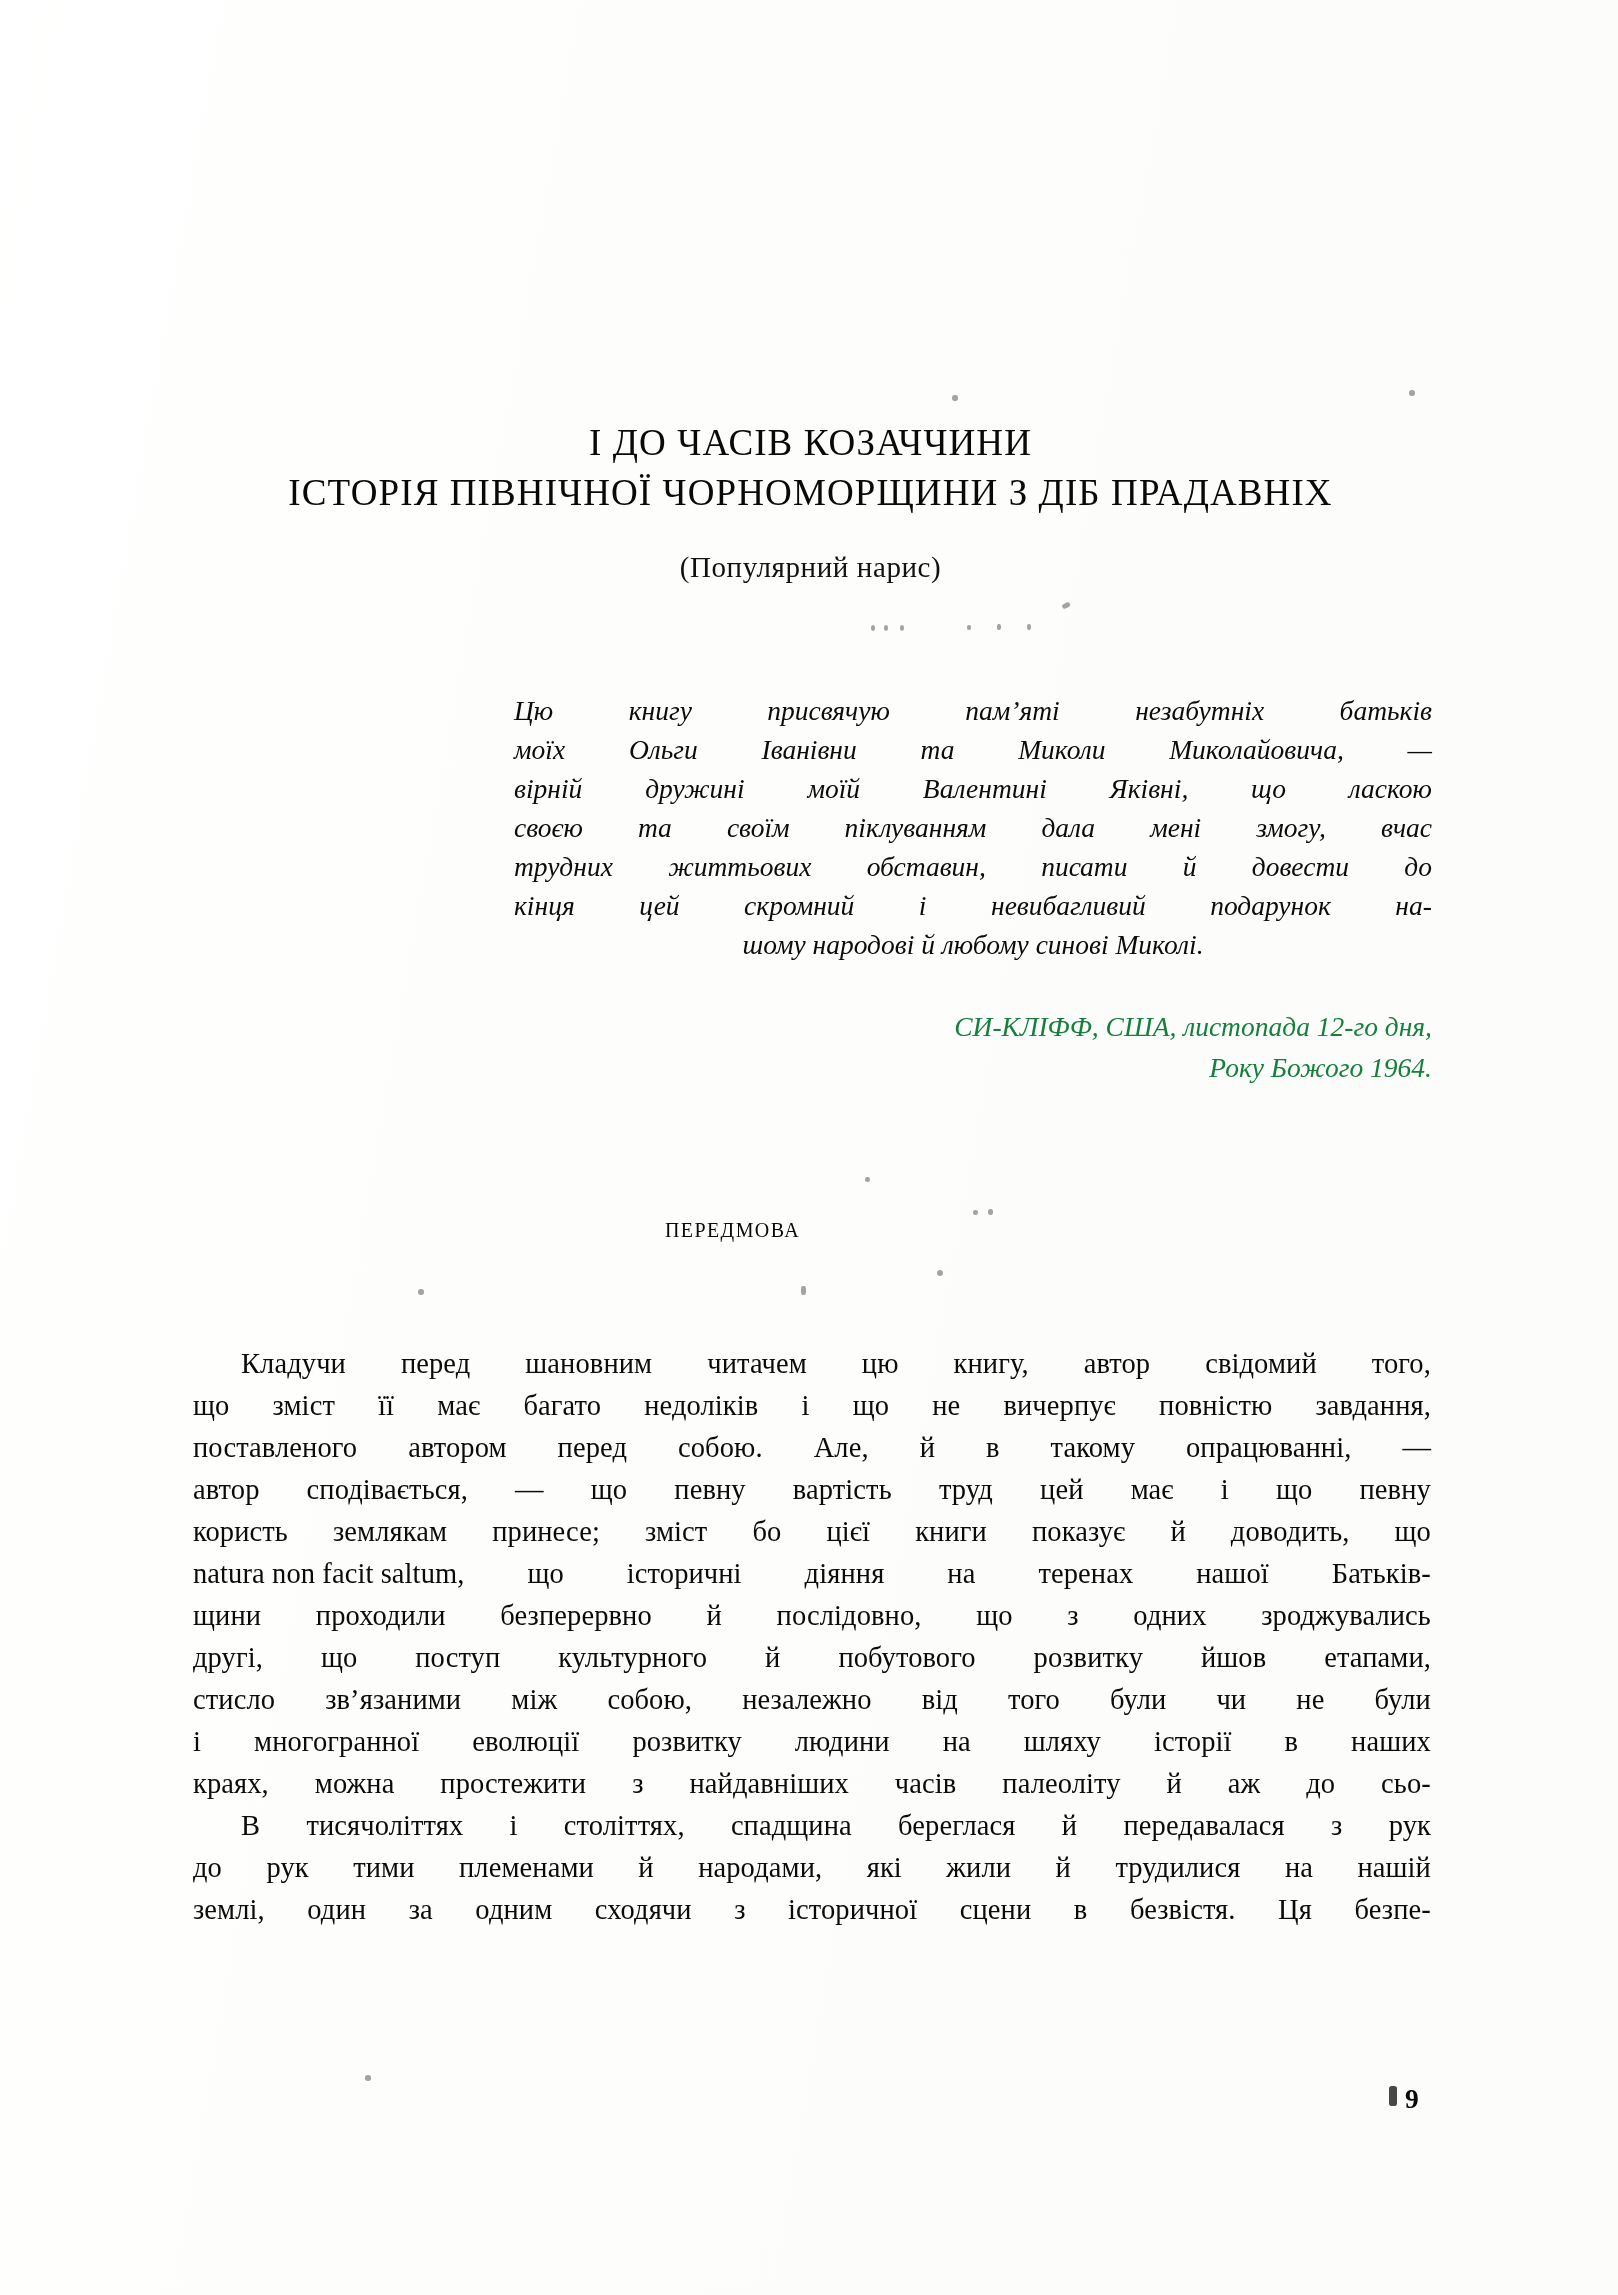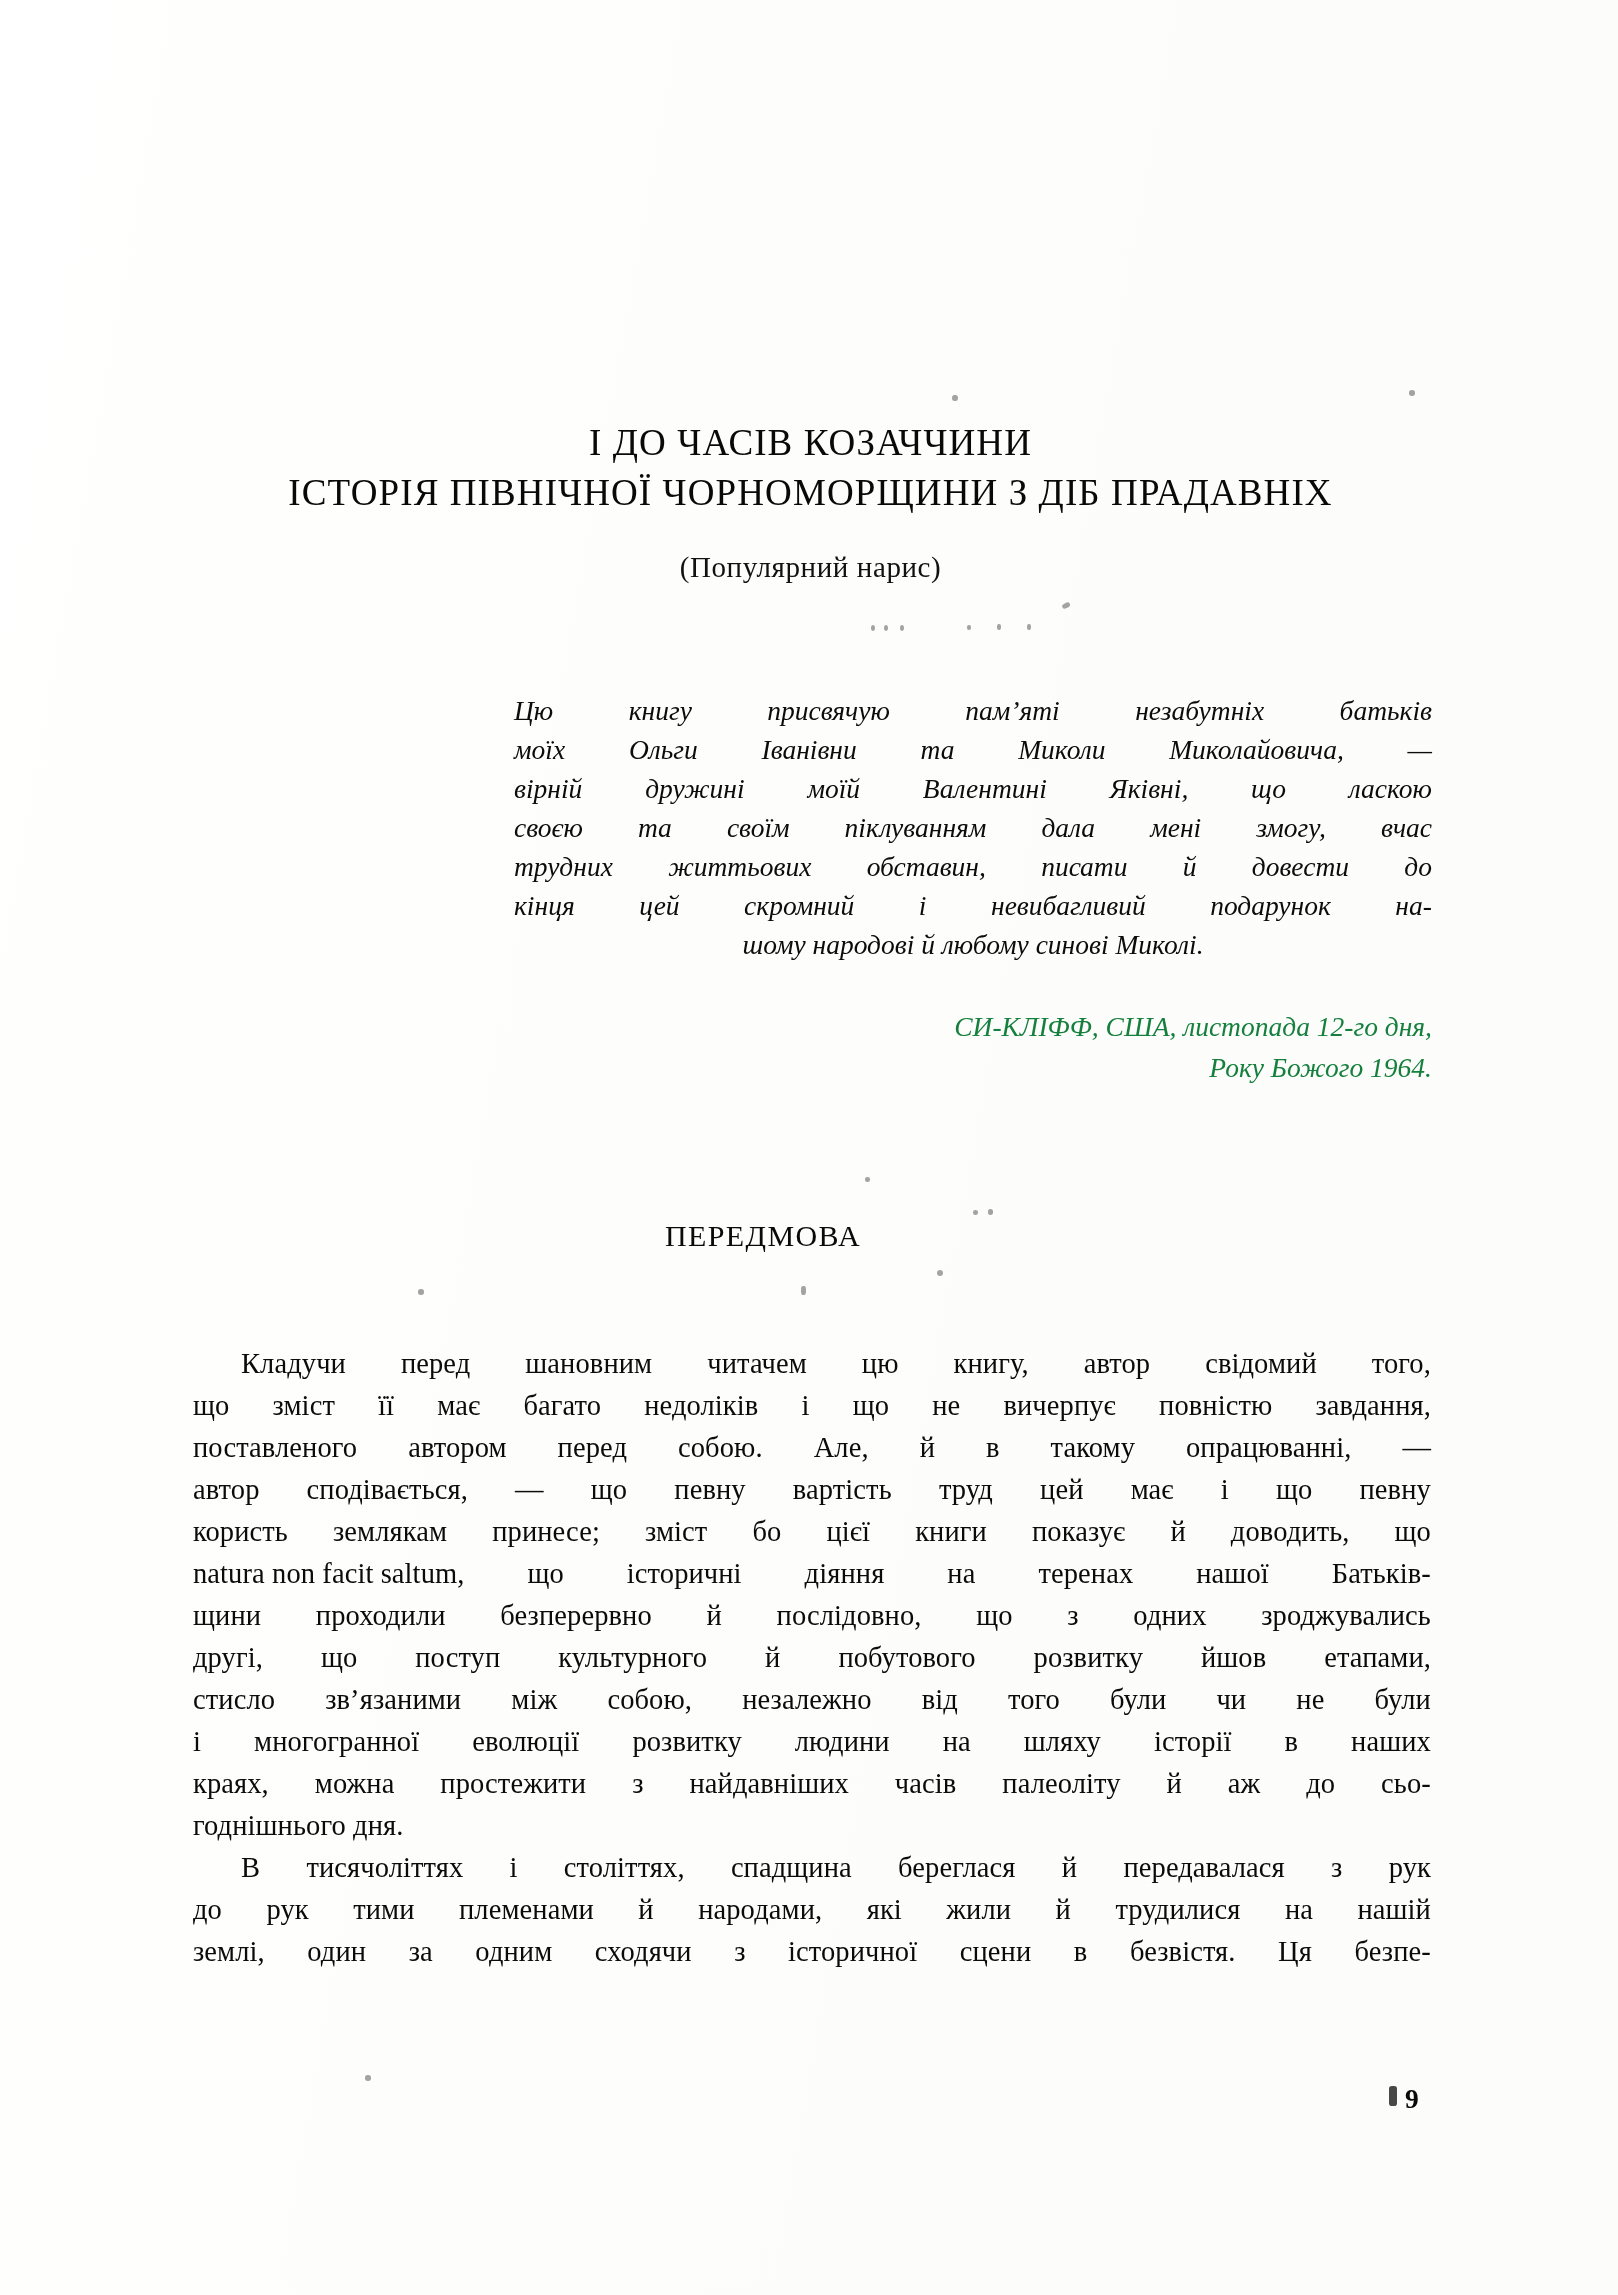--- a/index.html
+++ b/index.html
@@ -99,21 +99,21 @@
     line-height: 41px;
     white-space: nowrap;
     color: #15803d;
   }
 
   
   .section-heading {
     position: absolute;
     left: 665px;
     top: 1219px;
-    font-size: 30px;
+    font-size: 20px;
     letter-spacing: 1.4px;
     color: #0a0a0a;
   }
 
   
   .body-block {
     position: absolute;
     left: 193px;
     top: 1343px;
     width: 1238px;
@@ -247,21 +247,20 @@
         <div class="bline j"><span>що</span><span>зміст</span><span>її</span><span>має</span><span>багато</span><span>недоліків</span><span>і</span><span>що</span><span>не</span><span>вичерпує</span><span>повністю</span><span>завдання,</span></div>
         <div class="bline j"><span>поставленого</span><span>автором</span><span>перед</span><span>собою.</span><span>Але,</span><span>й</span><span>в</span><span>такому</span><span>опрацюванні,</span><span>—</span></div>
         <div class="bline j"><span>автор</span><span>сподівається,</span><span>—</span><span>що</span><span>певну</span><span>вартість</span><span>труд</span><span>цей</span><span>має</span><span>і</span><span>що</span><span>певну</span></div>
         <div class="bline j"><span>користь</span><span>землякам</span><span>принесе;</span><span>зміст</span><span>бо</span><span>цієї</span><span>книги</span><span>показує</span><span>й</span><span>доводить,</span><span>що</span></div>
         <div class="bline j"><span>natura non facit saltum,</span><span>що</span><span>історичні</span><span>діяння</span><span>на</span><span>теренах</span><span>нашої</span><span>Батьків-</span></div>
         <div class="bline j"><span>щини</span><span>проходили</span><span>безперервно</span><span>й</span><span>послідовно,</span><span>що</span><span>з</span><span>одних</span><span>зроджувались</span></div>
         <div class="bline j"><span>другі,</span><span>що</span><span>поступ</span><span>культурного</span><span>й</span><span>побутового</span><span>розвитку</span><span>йшов</span><span>етапами,</span></div>
         <div class="bline j"><span>стисло</span><span>зв’язаними</span><span>між</span><span>собою,</span><span>незалежно</span><span>від</span><span>того</span><span>були</span><span>чи</span><span>не</span><span>були</span></div>
         <div class="bline j"><span>і</span><span>многогранної</span><span>еволюції</span><span>розвитку</span><span>людини</span><span>на</span><span>шляху</span><span>історії</span><span>в</span><span>наших</span></div>
         <div class="bline j"><span>краях,</span><span>можна</span><span>простежити</span><span>з</span><span>найдавніших</span><span>часів</span><span>палеоліту</span><span>й</span><span>аж</span><span>до</span><span>сьо-</span></div>
-        <div class="bline ragged">годнішнього дня.</div>
       </div>
 
       <div>
         <div class="bline j indent"><span>В</span><span>тисячоліттях</span><span>і</span><span>століттях,</span><span>спадщина</span><span>береглася</span><span>й</span><span>передавалася</span><span>з</span><span>рук</span></div>
         <div class="bline j"><span>до</span><span>рук</span><span>тими</span><span>племенами</span><span>й</span><span>народами,</span><span>які</span><span>жили</span><span>й</span><span>трудилися</span><span>на</span><span>нашій</span></div>
         <div class="bline j"><span>землі,</span><span>один</span><span>за</span><span>одним</span><span>сходячи</span><span>з</span><span>історичної</span><span>сцени</span><span>в</span><span>безвістя.</span><span>Ця</span><span>безпе-</span></div>
       </div>
 
     </div>
 

